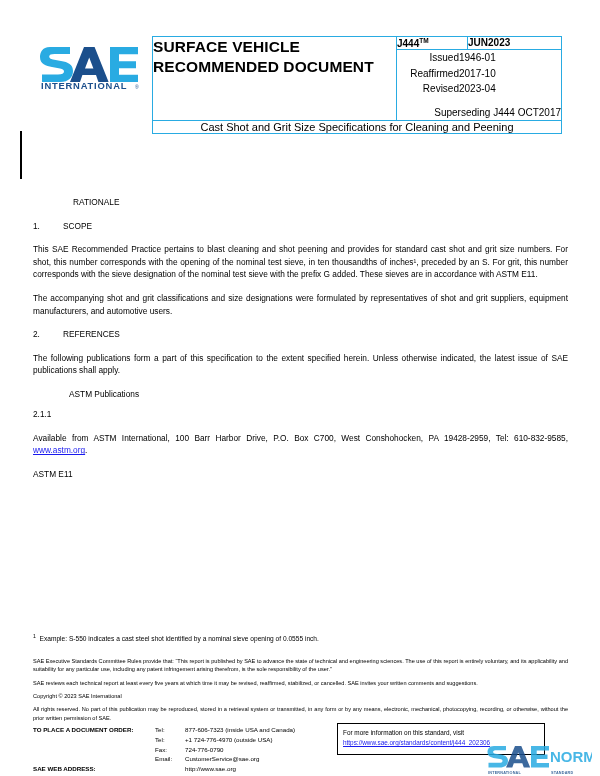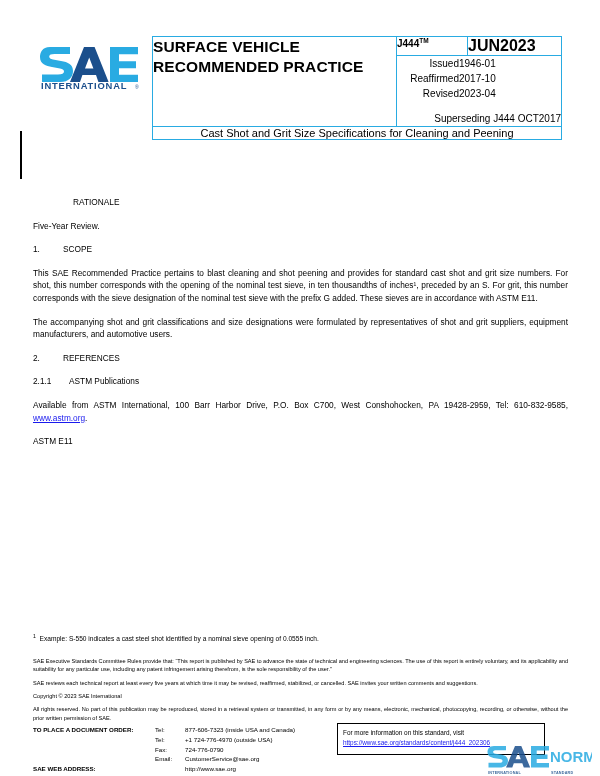--- a/index.html
+++ b/index.html
@@ -70,21 +70,21 @@
   .cell-code {
     padding: 8px 6px 4px 9px;
     font-size: 10px;
     font-weight: bold;
     width: 70px;
     white-space: nowrap;
   }
   .cell-code sup { font-size: 6.5px; vertical-align: super; }
   .cell-date {
     padding: 8px 6px 4px 8px;
-    font-size: 16px;
+    font-size: 10px;
     font-weight: bold;
     text-align: left;
     white-space: nowrap;
   }
   .cell-revs {
     padding: 6px 8px 7px 9px;
     font-size: 10px;
     line-height: 1.52;
     text-align: right;
   }
@@ -109,21 +109,21 @@
     line-height: 1.52;
   }
   .centered { text-align: center; padding-left: 40px; }
   .p { margin: 0 0 11px 0; text-align: justify; }
 
   .sec {
     margin: 0 0 11px 0;
     display: flex;
   }
   .sec-num { width: 30px; flex: 0 0 30px; }
-  .sec-num.wide { width: 36px; flex: 0 0 36px; }
+  .sec-num.wide { width: 36px; flex: 0 0 36px; margin-top: 20px; }
 
   .ref-row {
     display: flex;
     margin: 8px 0 11px 0;
   }
   .ref-id { width: 72px; flex: 0 0 72px; }
 
   a.link {
     color: #1a1aee;
     text-decoration: underline;
@@ -214,21 +214,21 @@
         <text x="1" y="49" font-family="'Liberation Sans', sans-serif" font-size="9.4" font-weight="bold" letter-spacing="0.8" fill="#1B4F8C">INTERNATIONAL</text>
         <text x="95" y="49" font-family="'Liberation Sans', sans-serif" font-size="5" fill="#1B4F8C">®</text>
       </svg>
     </div>
 
     <table class="header-table">
       <tbody>
           <tr>
         <td class="cell-title" rowspan="2">
           <div>SURFACE VEHICLE</div>
-          <div>RECOMMENDED PRACTICE</div>
+          <div>RECOMMENDED DOCUMENT</div>
         </td>
         <td class="cell-code">
           <span>J444</span><sup>TM</sup>
         </td>
         <td class="cell-date">JUN2023</td>
       </tr>
       <tr>
         <td class="cell-revs" colspan="2">
           <div class="rev-row">
             <span class="rev-label">Issued</span>
@@ -249,37 +249,37 @@
         <td class="cell-subject" colspan="3">Cast Shot and Grit Size Specifications for Cleaning and Peening</td>
       </tr>
     </tbody>
       </table>
   </div>
 
   <div class="body">
 
     <div class="p centered">RATIONALE</div>
 
-    <div class="p">Five-Year Review.</div>
 
     <div class="sec">
       <span class="sec-num">1.</span>
       <span>SCOPE</span>
     </div>
 
     <div class="p">This SAE Recommended Practice pertains to blast cleaning and shot peening and provides for standard cast shot and grit size numbers. For shot, this number corresponds with the opening of the nominal test sieve, in ten thousandths of inches¹, preceded by an S. For grit, this number corresponds with the sieve designation of the nominal test sieve with the prefix G added. These sieves are in accordance with ASTM E11.</div>
 
     <div class="p">The accompanying shot and grit classifications and size designations were formulated by representatives of shot and grit suppliers, equipment manufacturers, and automotive users.</div>
 
     <div class="sec">
       <span class="sec-num">2.</span>
       <span>REFERENCES</span>
     </div>
 
 
+    <div class="p">The following publications form a part of this specification to the extent specified herein. Unless otherwise indicated, the latest issue of SAE publications shall apply.</div>
 
     <div class="sec">
       <span class="sec-num wide">2.1.1</span>
       <span>ASTM Publications</span>
     </div>
 
     <div class="p"><span>Available from ASTM International, 100 Barr Harbor Drive, P.O. Box C700, West Conshohocken, PA 19428-2959, Tel: 610-832-9585, </span><a class="link" href="#">www.astm.org</a><span>.</span></div>
 
     <div class="ref-row">
       <span class="ref-id">ASTM E11</span>

